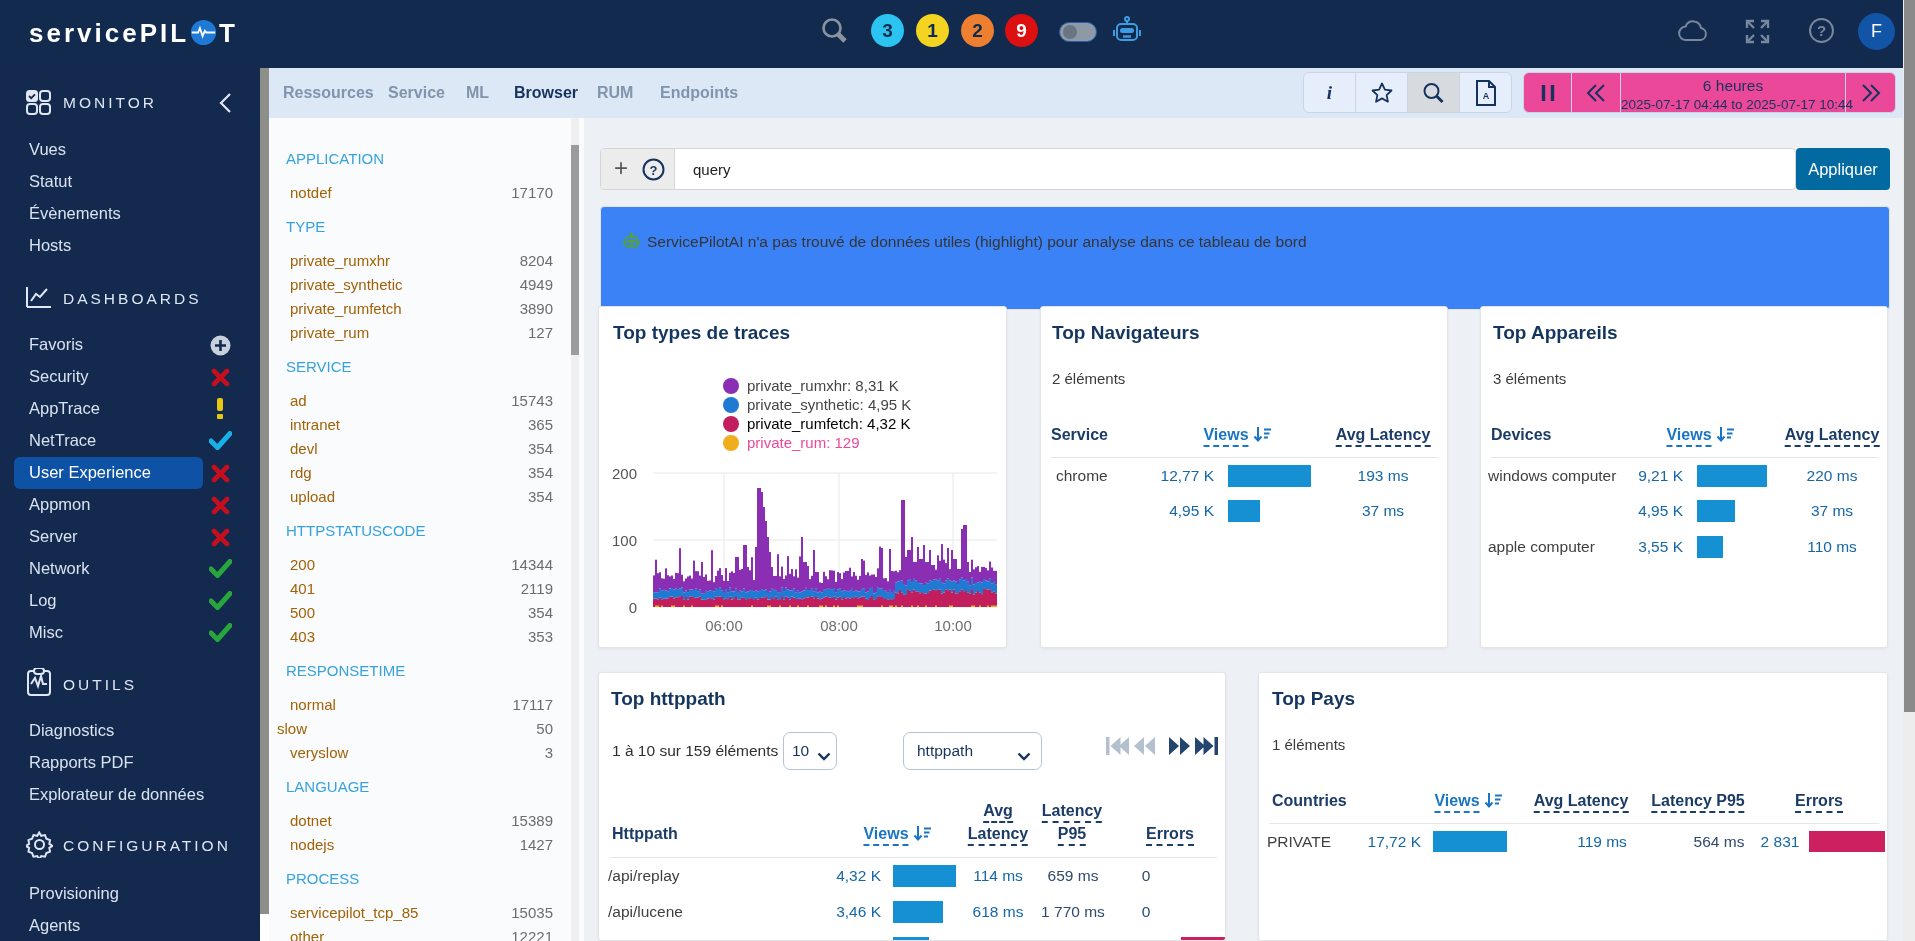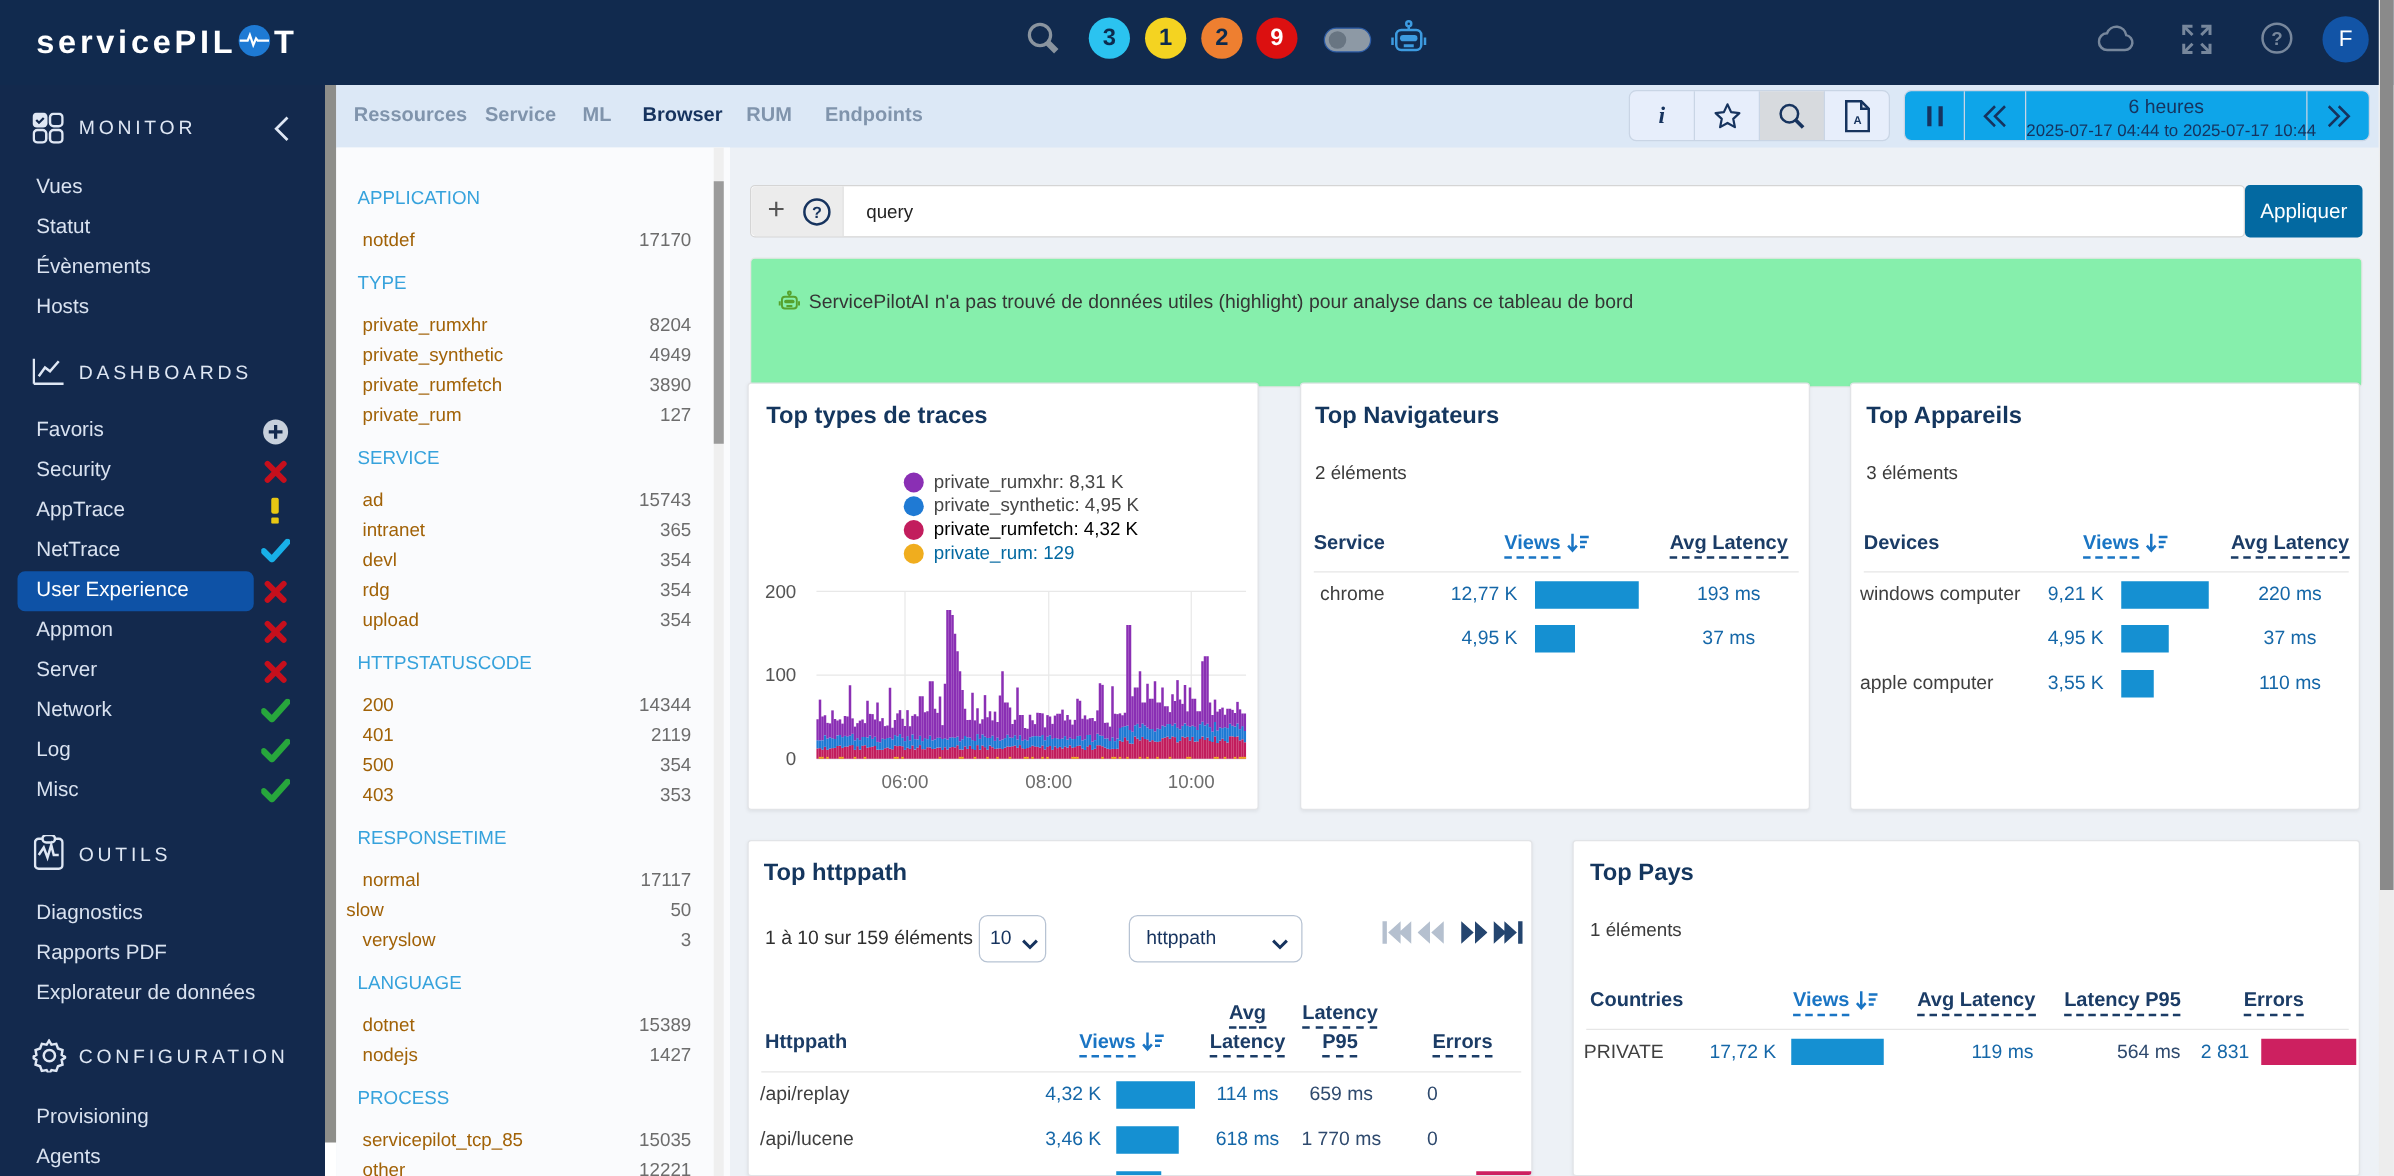--- a/index.html
+++ b/index.html
@@ -182,21 +182,21 @@
 <div style="width:52px;border-right:1px solid #c9d5e5;text-align:center;background:#d7dade"><svg width="25" height="25" style="margin-top:8px" viewBox="0 0 25 25">
         <circle cx="10.5" cy="10" r="7" fill="none" stroke="#16335e" stroke-width="2"></circle>
         <path d="M15.5 15l6 6" stroke="#16335e" stroke-width="3"></path>
       </svg></div>
 <div style="width:51px;text-align:center"><svg width="22" height="26" style="margin-top:7px" viewBox="0 0 22 26">
         <path d="M2 1h12l6 6v18H2z" fill="none" stroke="#16335e" stroke-width="2"></path>
         <path d="M14 1v6h6" fill="none" stroke="#16335e" stroke-width="2"></path>
         <text x="11" y="19" font-size="9" font-weight="700" fill="#16335e" text-anchor="middle" font-family="Liberation Sans">A</text>
       </svg></div>
 </div>
-<div class="a" style="left:1523px;top:72px;width:373px;height:41px;border:1px solid #c9d5e5;border-radius:6px;background:#0ea5e9;display:flex">
+<div class="a" style="left:1523px;top:72px;width:373px;height:41px;border:1px solid #c9d5e5;border-radius:6px;background:#ec4899;display:flex">
 <div style="width:48px;border-right:1px solid #c9d5e5;text-align:center"><svg width="14" height="18" style="margin-top:11px" viewBox="0 0 14 18">
         <path d="M2.5 1v16M11.5 1v16" stroke="#16335e" stroke-width="3.4" fill="none"></path>
       </svg></div>
 <div style="width:49px;border-right:1px solid #c9d5e5;text-align:center"><svg width="20" height="20" style="margin-top:10px" viewBox="0 0 20 20">
         <path d="M10 2L2 10l8 8M18 2l-8 8 8 8" fill="none" stroke="#16335e" stroke-width="2"></path>
       </svg></div>
 <div style="width:225px;border-right:1px solid #c9d5e5;text-align:center;color:#16335e;white-space:nowrap">
       <div style="font-size:15.5px;margin-top:4px">6 heures</div>
       <div style="font-size:13.5px;margin-top:2px">2025-07-17 04:44 to 2025-07-17 10:44</div>
     </div>
@@ -262,21 +262,21 @@
 <div style="position:absolute;left:0;top:0;width:74px;height:40px;background:#ececec;border-right:1px solid #d5d5d5;border-radius:4px 0 0 4px">
 <span style="position:absolute;left:13px;top:5px;font-size:24px;color:#555;font-weight:400">+</span>
 <svg style="position:absolute;left:41px;top:9px" width="23" height="23" viewBox="0 0 23 23">
         <circle cx="11.5" cy="11.5" r="10" fill="none" stroke="#16335e" stroke-width="2"></circle>
         <text x="11.5" y="16.5" font-size="13" font-weight="700" fill="#16335e" text-anchor="middle" font-family="Liberation Sans">?</text>
       </svg>
 </div>
 <span style="position:absolute;left:92px;top:12px;font-size:15px;color:#222">query</span>
 </div>
 <div class="a" style="left:1796px;top:148px;width:94px;height:42px;background:#0369a1;border-radius:4px;color:#fff;font-size:16.5px;text-align:center;line-height:42px">Appliquer</div>
-<div class="a" style="left:600px;top:206px;width:1290px;height:104px;background:#86efac;border:1px solid #e5e5e5;border-radius:4px">
+<div class="a" style="left:600px;top:206px;width:1290px;height:104px;background:#3b82f6;border:1px solid #e5e5e5;border-radius:4px">
 <svg style="position:absolute;left:21px;top:25px" width="19" height="19" viewBox="0 0 32 32">
       <g stroke="#56a22e" stroke-width="2.6" fill="none">
         <circle cx="16" cy="4" r="2"></circle>
         <path d="M16 6v3"></path>
         <rect x="6" y="9" width="20" height="16" rx="4"></rect>
         <path d="M3 15v6M29 15v6"></path>
         <rect x="9" y="13" width="14" height="5" rx="2.5" fill="#56a22e" stroke="none"></rect>
         <path d="M12 21.5h8" stroke-width="2.6"></path>
       </g>
     </svg>
@@ -284,21 +284,21 @@
 </div>
 <div class="a card" style="left:598px;top:306px;width:409px;height:342px">
 <div class="a ct" style="left:14px;top:15px">Top types de traces</div>
 <div class="a" style="left:124px;top:71px;width:16px;height:16px;border-radius:50%;background:#8a2fb4"></div>
 <div class="a" style="left:148px;top:70px;font-size:15px;color:#454545">private_rumxhr: 8,31 K</div>
 <div class="a" style="left:124px;top:90px;width:16px;height:16px;border-radius:50%;background:#1f7ad4"></div>
 <div class="a" style="left:148px;top:89px;font-size:15px;color:#454545">private_synthetic: 4,95 K</div>
 <div class="a" style="left:124px;top:109px;width:16px;height:16px;border-radius:50%;background:#c21d5d"></div>
 <div class="a" style="left:148px;top:108px;font-size:15px;color:#000000">private_rumfetch: 4,32 K</div>
 <div class="a" style="left:124px;top:128px;width:16px;height:16px;border-radius:50%;background:#f0ad1e"></div>
-<div class="a" style="left:148px;top:127px;font-size:15px;color:#0369a1">private_rum: 129</div>
+<div class="a" style="left:148px;top:127px;font-size:15px;color:#ec4899">private_rum: 129</div>
 <div class="a fv r" style="left:0;top:158px;width:38px;color:#555">200</div>
 <div class="a fv r" style="left:0;top:225px;width:38px;color:#555">100</div>
 <div class="a fv r" style="left:0;top:292px;width:38px;color:#555">0</div>
 <svg class="a" style="left:54px;top:164px" width="344" height="140" viewBox="0 0 344 140">
 <path d="M0 2h344M0 69h344M0 136h344" stroke="#e8e8e8" stroke-width="1" fill="none"></path>
 <path d="M71 2v134M186 2v134M300 2v134" stroke="#e8e8e8" stroke-width="1" fill="none"></path>
 <g fill="#c21d5d">
         <rect x="0" y="127.7" width="2" height="8.3"></rect>
         <rect x="2" y="127.5" width="2" height="8.5"></rect>
         <rect x="4" y="128.6" width="2" height="7.4"></rect>

